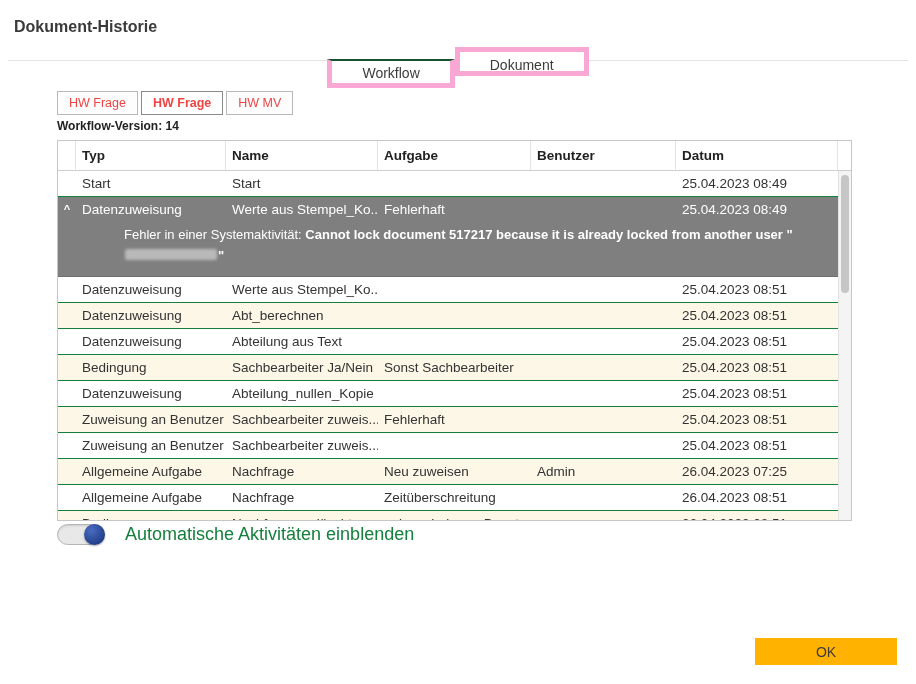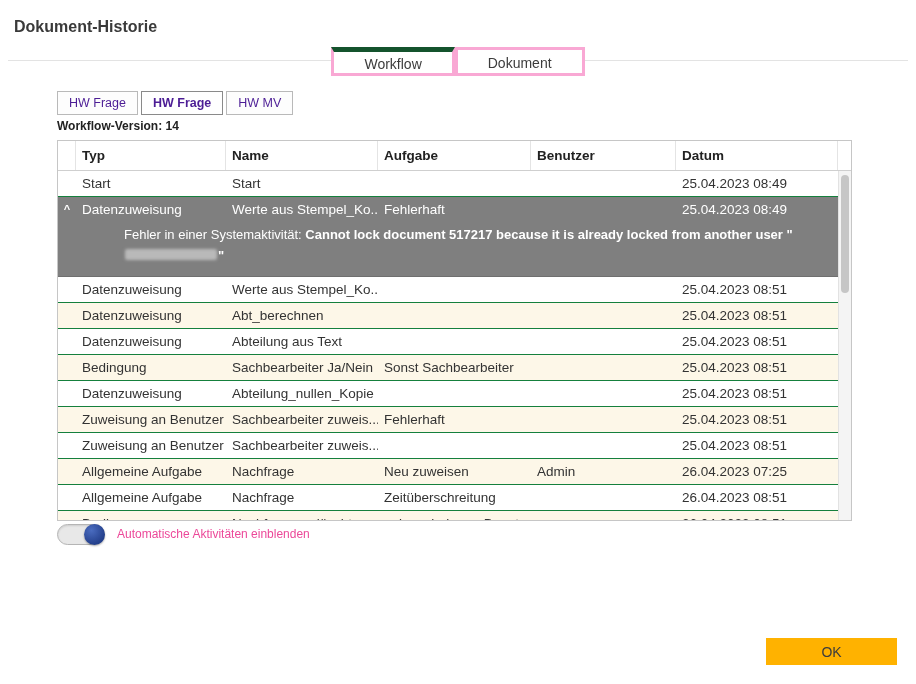--- a/index.html
+++ b/index.html
@@ -17,33 +17,33 @@
     font-size: 16px; font-weight: bold; color: #3a3a3a;
   }
 
   
   .main-tabs { position: absolute; top: 47px; left: 0; width: 100%; height: 29px; }
   .main-tabs .hline {
     position: absolute; top: 13px; left: 8px; right: 8px; height: 1px; background: #e3e3e3;
   }
   .main-tabs .tabrow { position: relative; display: flex; justify-content: center; }
   .main-tab {
-    position: relative; background: #fff; border: 3px solid #f9a8d4;
+    position: relative; background: #fff; border: 5px solid #f9a8d4;
     height: 29px; line-height: 27px; padding: 0 30px;
     font-size: 14px; color: #3c3c3c; text-align: center; cursor: pointer;
   }
   .main-tab.active {
-    border-top: 5px solid #14532d; line-height: 25px;
+    border-top: 2px solid #14532d; line-height: 25px; margin-top: 12px;
   }
 
   
   .sub-tabs { position: absolute; top: 91px; left: 57px; display: flex; gap: 3px; }
   .sub-tab {
     border: 1px solid #b9b9b9; background: #fdfdfd; padding: 4px 11px;
-    font-size: 12.5px; color: #4c1d95; cursor: pointer; white-space: nowrap;
+    font-size: 12.5px; color: #ef4444; cursor: pointer; white-space: nowrap;
   }
   .sub-tab.active { font-weight: bold; border-color: #8a8a8a; background: #fff; }
 
   .wf-version {
     position: absolute; top: 119px; left: 57px;
     font-size: 12px; font-weight: bold; color: #222;
   }
 
   
   .table-wrap {
@@ -104,26 +104,26 @@
     position: relative; width: 48px; height: 21px; border-radius: 11px;
     background: #e8e8e8; border: 1px solid #b5b5b5; cursor: pointer;
     box-shadow: inset 0 1px 2px rgba(0,0,0,0.12);
   }
   .toggle .knob {
     position: absolute; top: -1px; right: -1px; width: 21px; height: 21px;
     border-radius: 50%;
     background: radial-gradient(circle at 35% 30%, #4a6cc0, #24408c 70%);
     box-shadow: 0 1px 2px rgba(0,0,0,0.35);
   }
-  .toggle-label { margin-left: 12px; font-size: 12px; color: #ec4899; }
+  .toggle-label { margin-left: 20px; font-size: 18px; color: #15803d; }
 
   
   .ok-btn {
     position: absolute; right: 19px; bottom: 19px;
-    width: 131px; height: 27px;
+    width: 142px; height: 27px;
     background: #ffb200; border: none; cursor: pointer;
     font-family: "Liberation Sans", sans-serif;
     font-size: 14px; color: #3c3c3c; text-align: center;
   }
 </style>
 </head>
 <body>
 
 <div class="page-title">Dokument-Historie</div>
 

